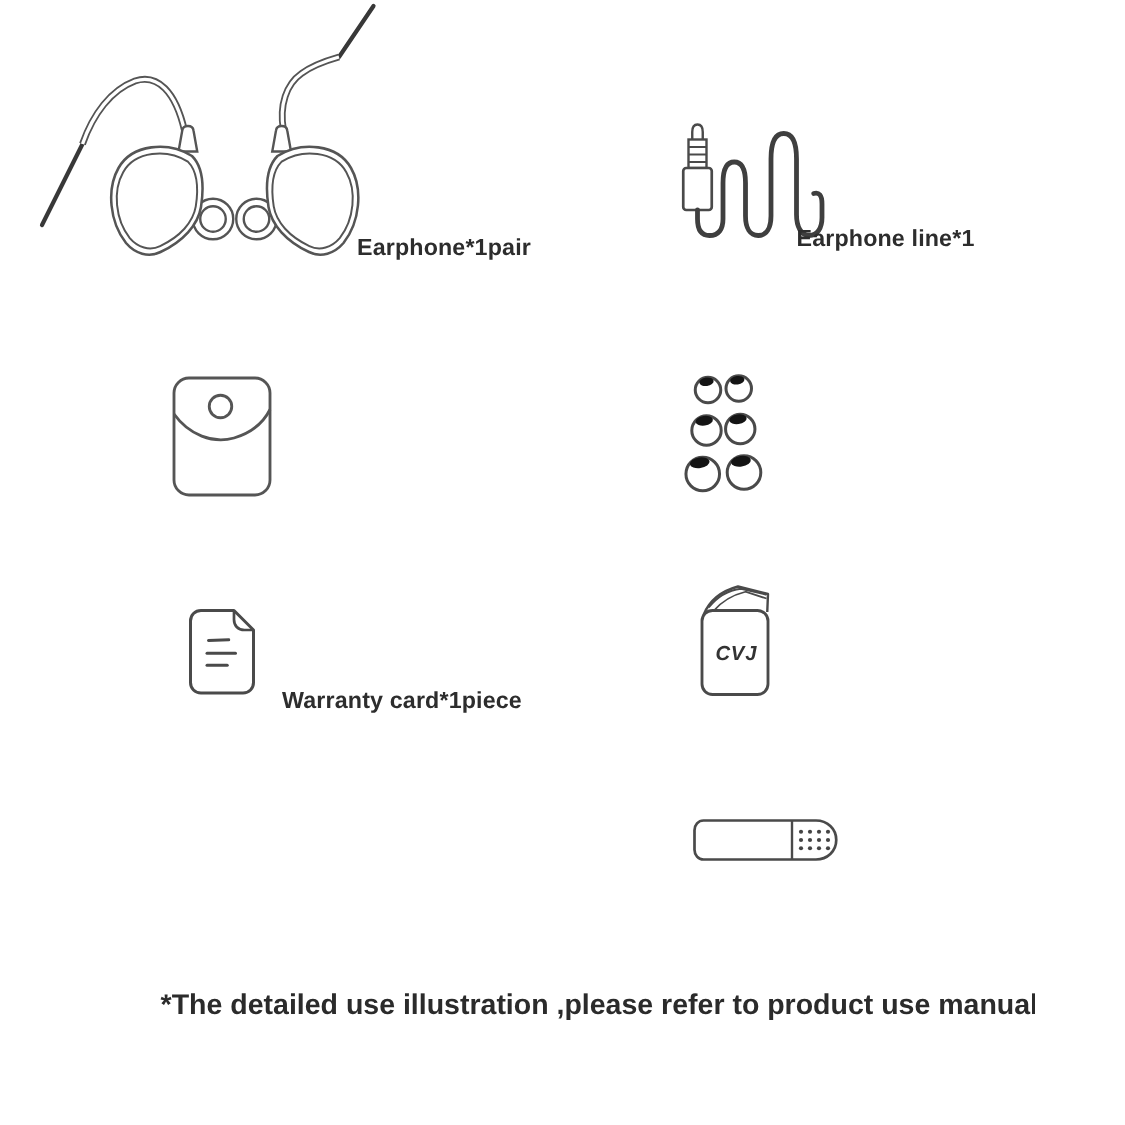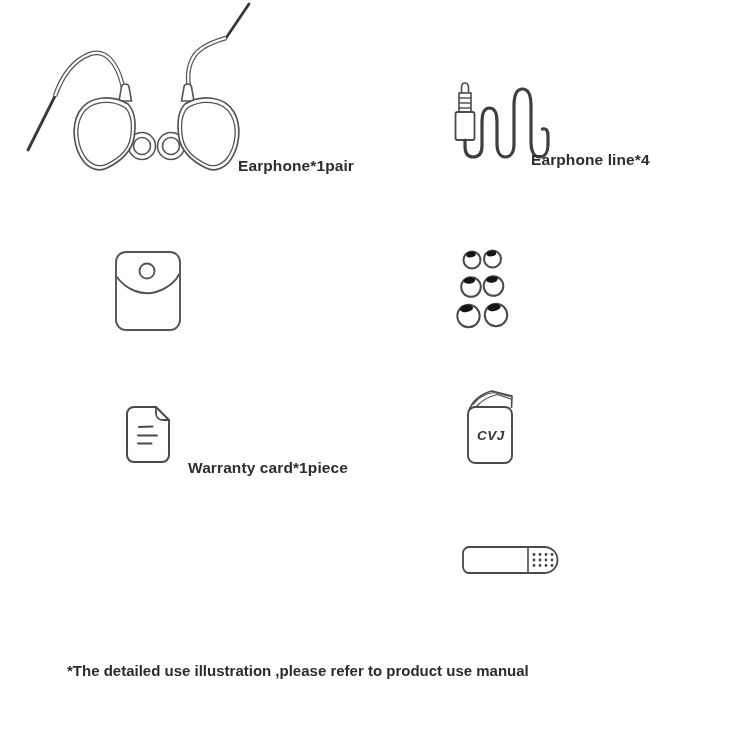--- a/index.html
+++ b/index.html
@@ -7,21 +7,21 @@
     position:relative; width:690px; height:750px; background:#ffffff;
     font-family:"Liberation Sans", sans-serif; overflow:hidden;
   }
   .icon { position:absolute; display:block; }
   .label {
     position:absolute; font-weight:700; font-size:15.5px; color:#2d2d2d;
     white-space:nowrap; letter-spacing:0.1px;
   }
   .footnote {
     position:absolute; left:67px; width:625px; font-weight:700;
-    font-size:15px; line-height:24px; color:#2b2b2b;
+    font-size:19px; line-height:24px; color:#2b2b2b;text-align:right;
   }
 </style>
 </head>
 <body>
 
 <div class="canvas">
 
   <svg class="icon" style="left:15px;top:0;width:240px;height:192px" viewBox="15 0 240 192">
 
     <path d="M 28 150 L 55 96" fill="none" stroke="#383838" stroke-width="2.8" stroke-linecap="round"></path>
@@ -62,21 +62,21 @@
     <g>
       <path d="M 461.5 93 L 461.5 88 C 461.5 84.5 463 83 465 83 C 467 83 468.5 84.5 468.5 88 L 468.5 93" fill="#fff" stroke="#4a4a4a" stroke-width="1.6"></path>
       <rect x="459" y="93" width="12" height="19" fill="#fff" stroke="#4a4a4a" stroke-width="1.6"></rect>
       <line x1="459" y1="98" x2="471" y2="98" stroke="#4a4a4a" stroke-width="1.4"></line>
       <line x1="459" y1="103" x2="471" y2="103" stroke="#4a4a4a" stroke-width="1.4"></line>
       <line x1="459" y1="108" x2="471" y2="108" stroke="#4a4a4a" stroke-width="1.4"></line>
       <rect x="455.5" y="112" width="19" height="28" rx="2" fill="#fff" stroke="#4a4a4a" stroke-width="1.8"></rect>
     </g>
     <path d="M 465 140 L 465 146 C 465 154 468 157 473 157 C 479 157 482 153 482 146 L 482 122 C 482 112 485 108 489.5 108 C 494 108 497 112 497 122 L 497 144 C 497 152 500 157 505.5 157 C 511 157 514 152 514 144 L 514 106 C 514 94 517.5 89 522.5 89 C 527.5 89 531 94 531 106 L 531 143 C 531 151 534 157 539.5 157 C 545 157 548 152 548 145 L 548 136 C 548 130 546 128 542.5 129" fill="none" stroke="#3f3f3f" stroke-width="3.2" stroke-linecap="round"></path>
   </svg>
-  <div class="label" style="left:531px;top:151px">Earphone line*4</div>
+  <div class="label" style="left:531px;top:151px">Earphone line*1</div>
 
   <svg class="icon" style="left:110px;top:246px;width:76px;height:90px" viewBox="110 246 76 90">
     <rect x="116" y="252" width="64" height="78" rx="10" fill="#fff" stroke="#555" stroke-width="1.9"></rect>
     <path d="M 116 276 C 126 290 142 296 156 292 C 166 289 175 283 180 273" fill="none" stroke="#555" stroke-width="1.9"></path>
     <circle cx="147" cy="271" r="7.5" fill="#fff" stroke="#555" stroke-width="1.9"></circle>
   </svg>
 
   <svg class="icon" style="left:450px;top:244px;width:66px;height:88px" viewBox="450 244 66 88">
     <g>
       <circle cx="472" cy="260" r="8.5" fill="#fff" stroke="#4a4a4a" stroke-width="2"></circle>

